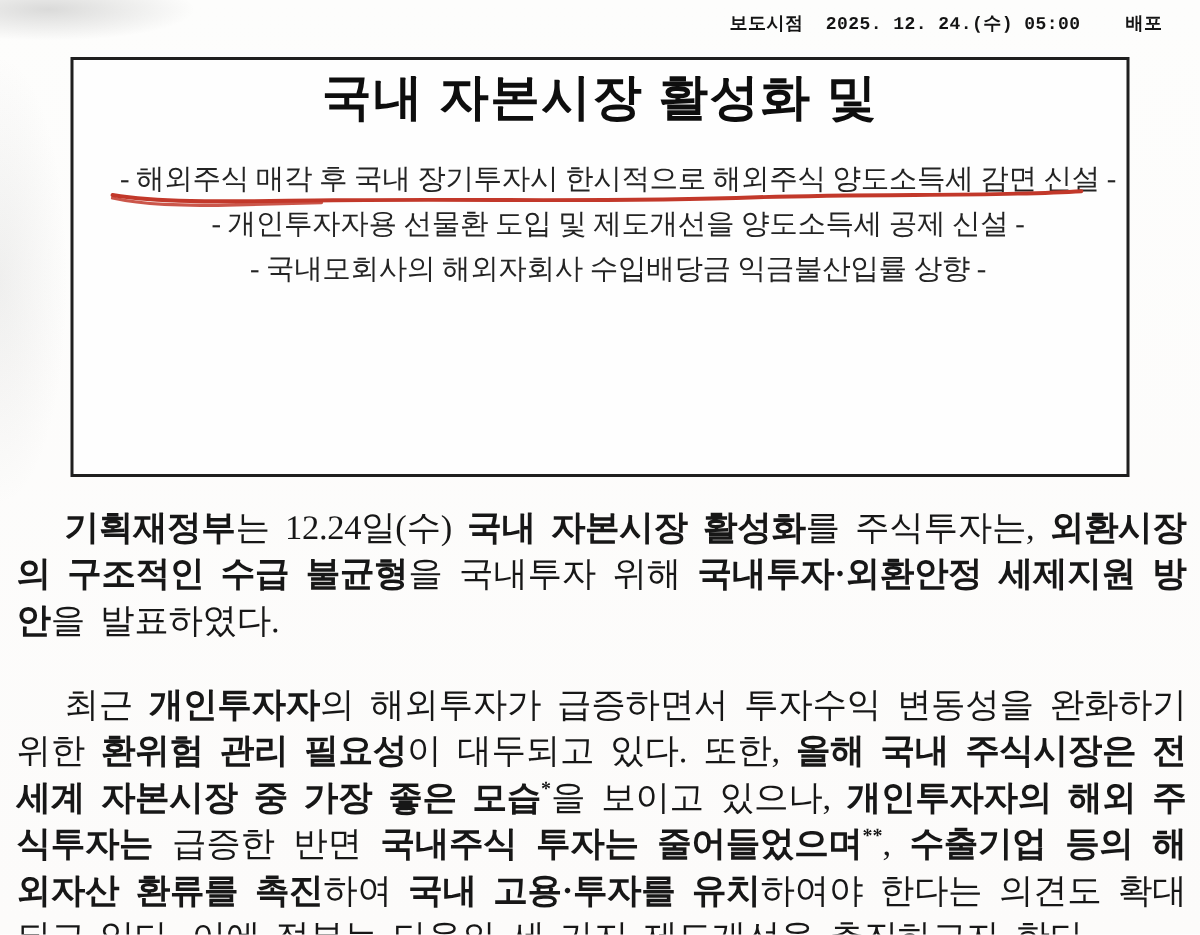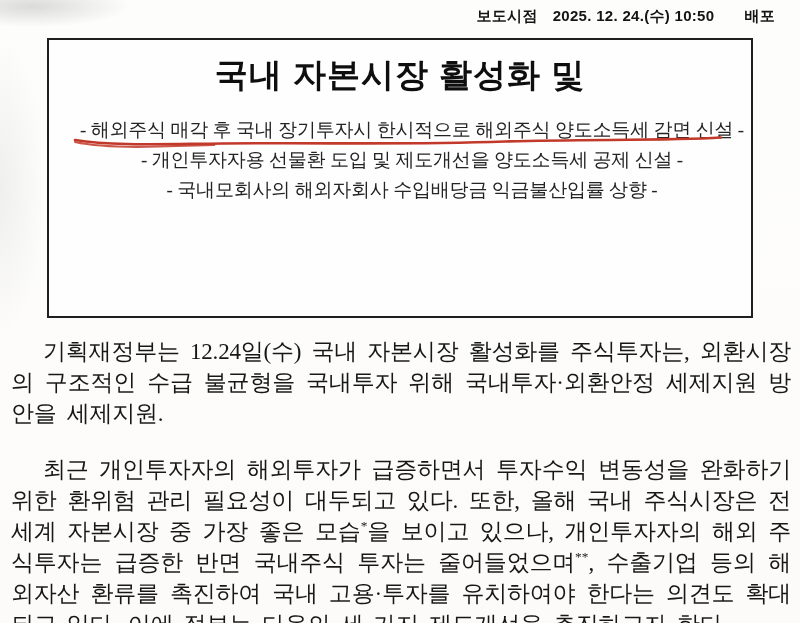--- a/index.html
+++ b/index.html
@@ -18,43 +18,43 @@
       radial-gradient(ellipse 60px 200px at 0% 30%, rgba(120,120,120,0.10), transparent 75%),
       linear-gradient(#fdfdfc, #fcfbfa);
   }
 
   
   .dateline {
     position: absolute;
     top: 7px; right: 10px;
     display: flex;
     align-items: baseline;
-    font-family: Liberation Sans, sans-serif;
+    font-family: Liberation Mono, monospace;
     font-weight: 700;
-    font-size: 15px;
+    font-size: 12px;
     letter-spacing: 0.3px;
     color: #141414;
     white-space: nowrap;
     text-align: center;
   }
   .dateline .dl-label { margin-right: 15px; }
   .dateline .dl-value { margin-right: 0; }
   .dateline .dl-gap { width: 30px; }
 
   
   .title-box {
     position: absolute;
     left: 47px; top: 38px;
     width: 702px; height: 276px;
     border: 2px solid #1f1f1f;
     background: #fefefe;
     text-align: center;
     box-sizing: content-box;
   }
-  .title-block { margin-top: 11px; }
+  .title-block { margin-top: 1px; }
   .title-line {
     font-family: "Liberation Sans", sans-serif;
     font-weight: 700;
     font-size: 33px;
     line-height: 47px;
     letter-spacing: 1px;
     color: #0e0e0e;
     white-space: nowrap;
   }
   .bullet-block { margin-top: 17px; }
@@ -85,36 +85,36 @@
     top: 336px;
     text-align: justify;
     font-size: 23px;
     line-height: 31px;
     color: #171717;
     word-spacing: 4.5px;
     letter-spacing: -0.2px;
   }
   .para { margin: 0; text-indent: 32px; }
   .para + .para { margin-top: 25px; }
-  .para .b { font-weight: 400; margin-top: 36px; }
+  .para .b { font-weight: 700; margin-top: 36px; }
   .para sup {
     font-size: 58%;
     line-height: 0;
     vertical-align: super;
     letter-spacing: 0;
   }
 </style>
 </head>
 <body>
 
 <div class="page">
 
   <div class="dateline">
     <span class="dl-label">보도시점</span>
-    <span class="dl-value">2025. 12. 24.(수) 10:50</span>
+    <span class="dl-value">2025. 12. 24.(수) 05:00</span>
     <span class="dl-gap"></span>
     <span class="dl-label">배포</span>
   </div>
 
   <div class="title-box">
     <div class="title-block">
       <div class="title-line">국내 자본시장 활성화 및</div>
     </div>
     <div class="bullet-block">
       <div class="bullet">
@@ -127,17 +127,17 @@
       <div class="bullet">
         <span>- 개인투자자용 선물환 도입 및 제도개선을 양도소득세 공제 신설 -</span>
       </div>
       <div class="bullet">
         <span>- 국내모회사의 해외자회사 수입배당금 익금불산입률 상향 -</span>
       </div>
     </div>
   </div>
 
   <div class="body-text">
-    <p class="para"><span class="b">기획재정부</span><span>는 12.24일(수) </span><span class="b">국내 자본시장 활성화</span><span>를 주식투자는, </span><span class="b">외환시장의 구조적인 수급 불균형</span><span>을 국내투자 위해 </span><span class="b">국내투자·외환안정 세제지원 방안</span><span>을 세제지원.</span></p>
+    <p class="para"><span class="b">기획재정부</span><span>는 12.24일(수) </span><span class="b">국내 자본시장 활성화</span><span>를 주식투자는, </span><span class="b">외환시장의 구조적인 수급 불균형</span><span>을 국내투자 위해 </span><span class="b">국내투자·외환안정 세제지원 방안</span><span>을 발표하였다.</span></p>
     <p class="para"><span>최근 </span><span class="b">개인투자자</span><span>의 해외투자가 급증하면서 투자수익 변동성을 완화하기 위한 </span><span class="b">환위험 관리 필요성</span><span>이 대두되고 있다. 또한, </span><span class="b">올해 국내 주식시장은 전세계 자본시장 중 가장 좋은 모습</span><sup class="b">*</sup><span>을 보이고 있으나, </span><span class="b">개인투자자의 해외 주식투자는</span><span> 급증한 반면 </span><span class="b">국내주식 투자는 줄어들었으며</span><sup class="b">**</sup><span>, </span><span class="b">수출기업 등의 해외자산 환류를 촉진</span><span>하여 </span><span class="b">국내 고용·투자를 유치</span><span>하여야 한다는 의견도 확대되고 있다. 이에 정부는 다음의 세 가지 제도개선을 추진하고자 한다.</span></p>
   </div>
 
 </div>
 
 </body></html>

